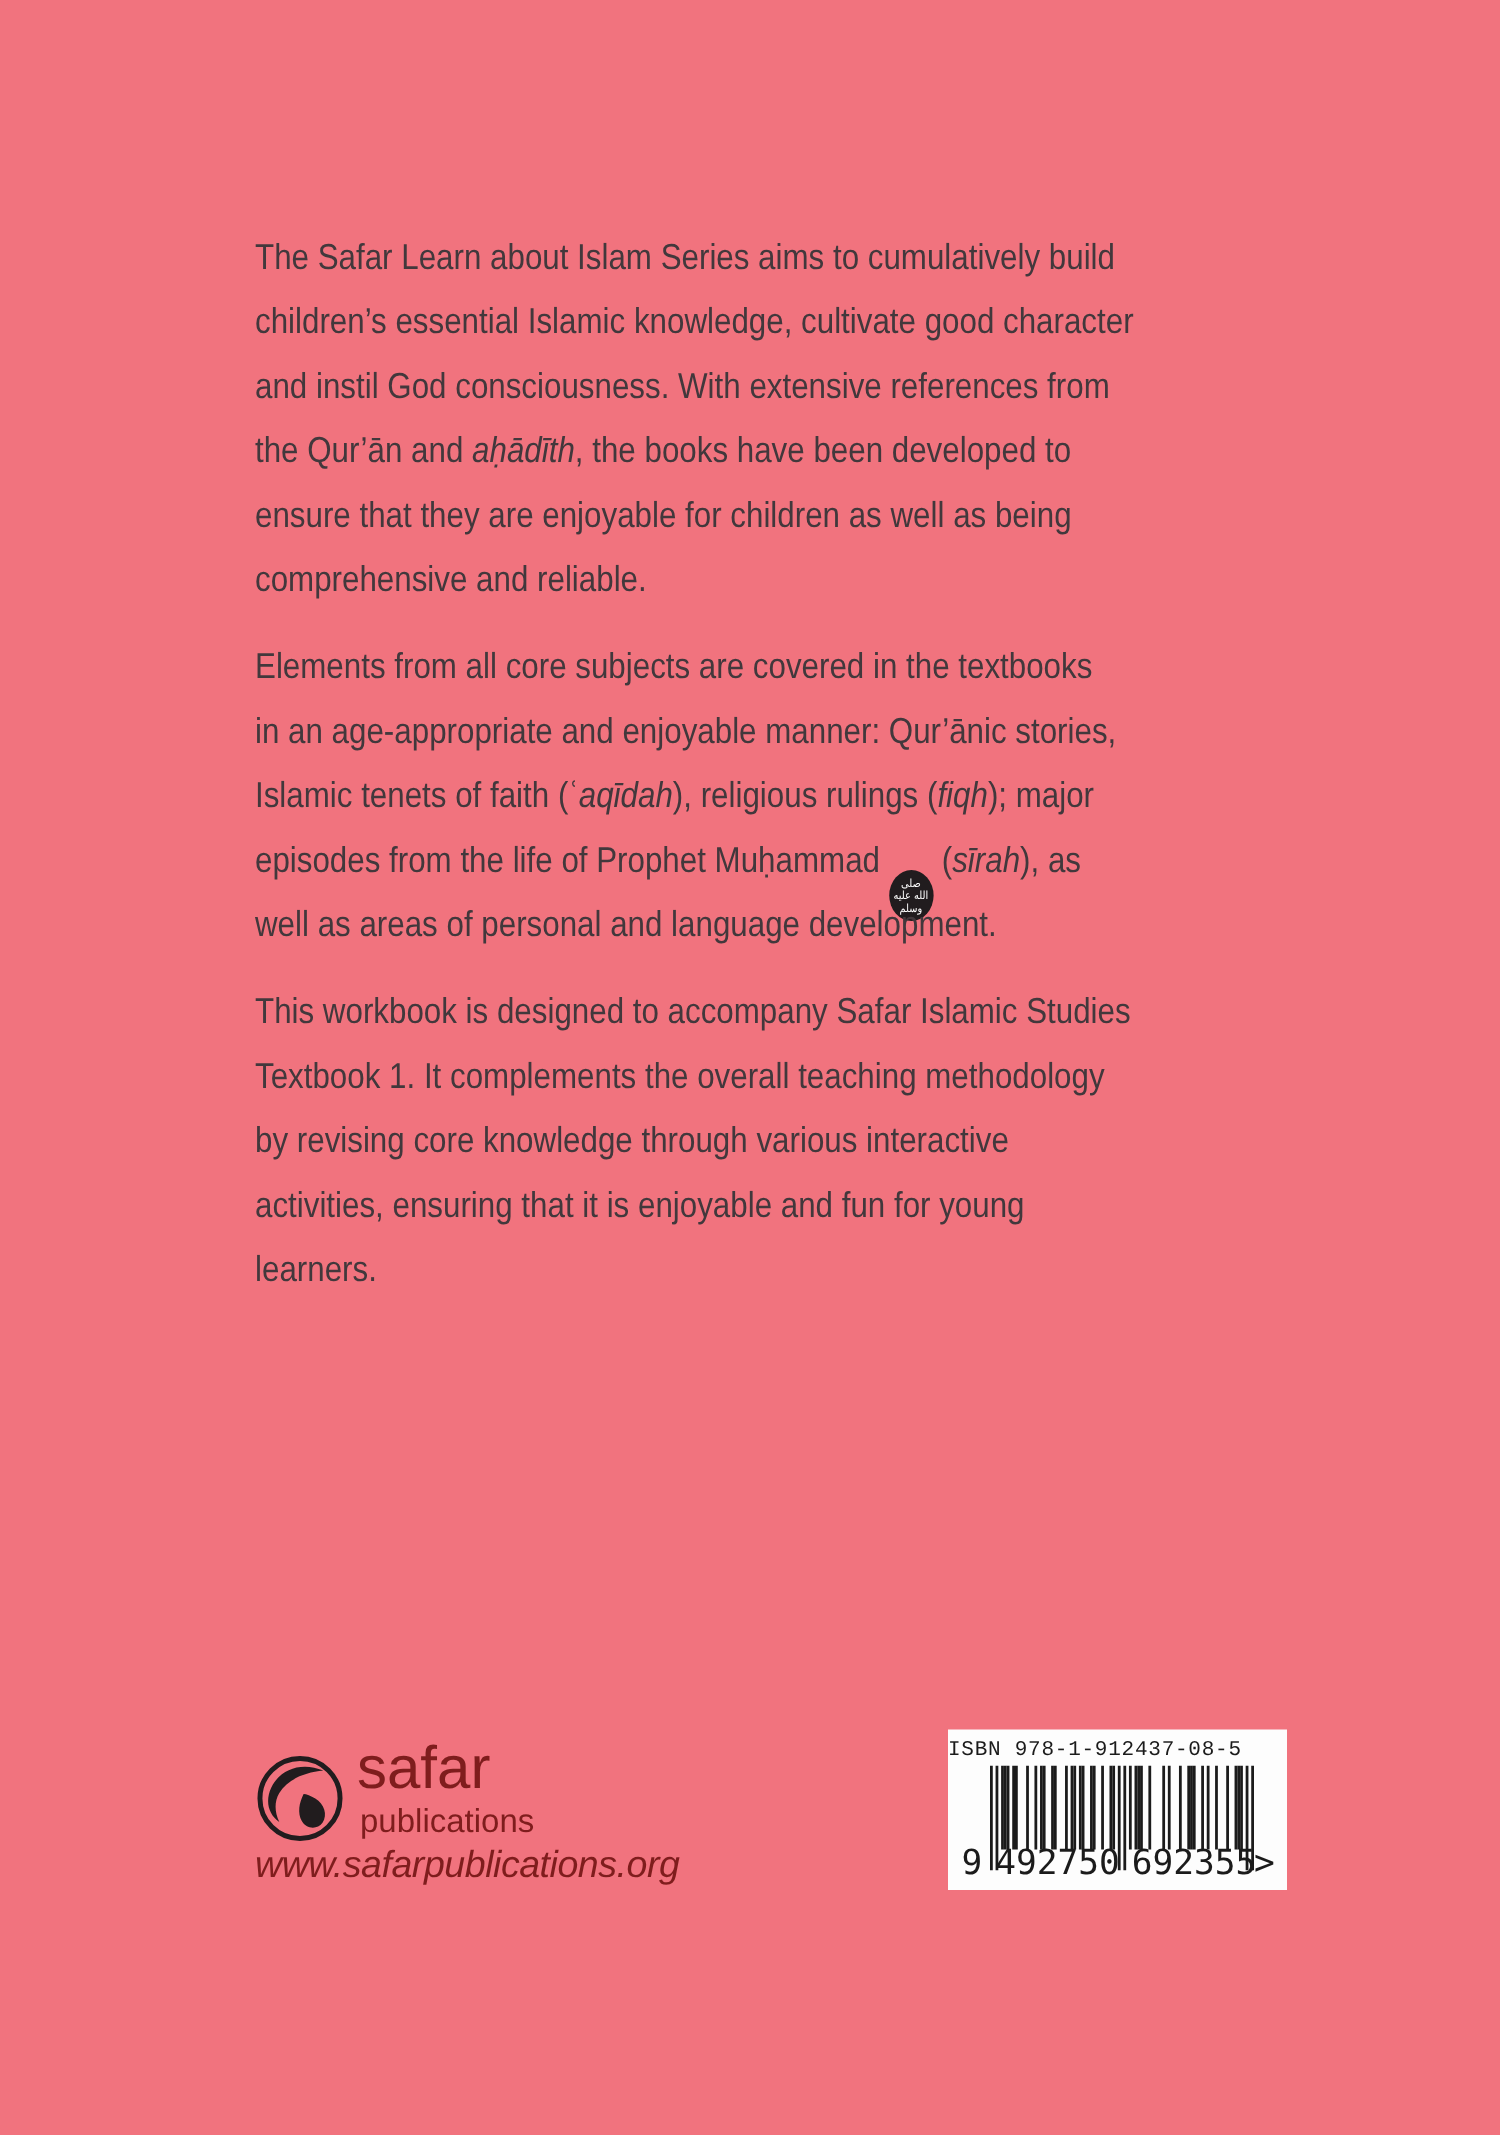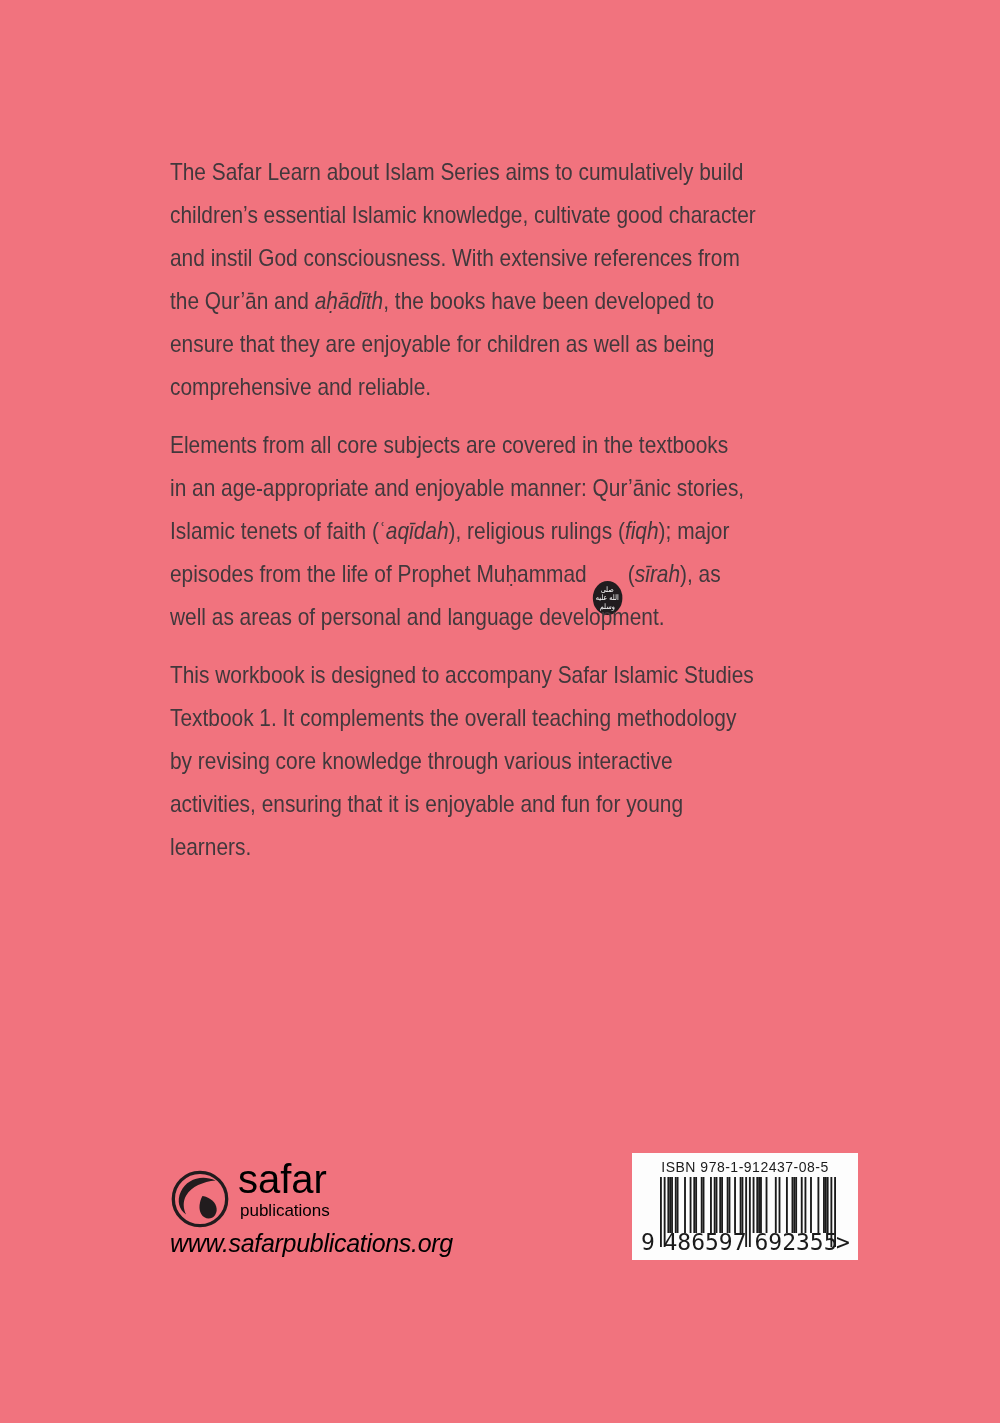--- a/index.html
+++ b/index.html
@@ -26,34 +26,34 @@
     display:inline-flex;flex-direction:column;align-items:center;justify-content:center;
     width:34px;height:34px;border-radius:50%;
     background:#211c1e;color:#ffffff;
     font-family:"DejaVu Sans",sans-serif;
     font-size:7.5px;line-height:1.1;text-align:center;
     vertical-align:-10px;
   }
   .pbuh-line{display:block;}
 
   
-  .publisher{position:absolute;left:170px;top:1165px;width:340px;height:105px;color:#000000;text-align:right;}
+  .publisher{position:absolute;left:170px;top:1165px;width:340px;height:105px;color:#7f1d1d;text-align:right;}
   .logo-svg{position:absolute;left:0;top:4px;width:60px;height:60px;}
   .brand-name{position:absolute;left:68px;top:-8px;font-size:40px;letter-spacing:0;}
-  .brand-sub{position:absolute;left:70px;top:36px;font-size:17px;}
+  .brand-sub{position:absolute;left:70px;top:36px;font-size:22px;}
   .website{position:absolute;left:0;top:64px;font-size:25px;letter-spacing:-0.3px;font-style:italic;}
 
   
   .barcode{
     position:absolute;left:632px;top:1153px;width:226px;height:107px;
     background:#fdfdfd;
   }
   .isbn-label{
-    position:absolute;top:6px;left:0;width:100%;text-align:center;
-    font-family:Liberation Sans, sans-serif;
+    position:absolute;top:6px;left:0;width:100%;text-align:left;
+    font-family:Liberation Mono, monospace;
     font-size:14px;letter-spacing:.5px;color:#1b1b1b;
   }
   .bars{position:absolute;left:28px;top:24px;}
   .bd{
     position:absolute;top:76px;
     font-family:"DejaVu Sans Mono","Liberation Mono",monospace;
     font-size:23px;color:#1b1b1b;
   }
   .bd-9{left:9px;}
   .bd-g1{left:73px;transform:translateX(-50%);}
@@ -148,18 +148,18 @@
         <rect x="144.51" y="0" width="1.85" height="56" fill="#1b1b1b"></rect>
         <rect x="150.06" y="0" width="1.85" height="56" fill="#1b1b1b"></rect>
         <rect x="157.47" y="0" width="1.85" height="56" fill="#1b1b1b"></rect>
         <rect x="163.03" y="0" width="1.85" height="56" fill="#1b1b1b"></rect>
         <rect x="164.88" y="0" width="1.85" height="56" fill="#1b1b1b"></rect>
         <rect x="166.74" y="0" width="1.85" height="56" fill="#1b1b1b"></rect>
         <rect x="170.44" y="0" width="1.85" height="70" fill="#1b1b1b"></rect>
         <rect x="174.15" y="0" width="1.85" height="70" fill="#1b1b1b"></rect>
       </svg>
     <span class="bd bd-9">9</span>
-    <span class="bd bd-g1">486597</span>
+    <span class="bd bd-g1">492750</span>
     <span class="bd bd-g2">692355</span>
     <span class="bd bd-end">&gt;</span>
   </div>
 
 </div>
 
 </body></html>

